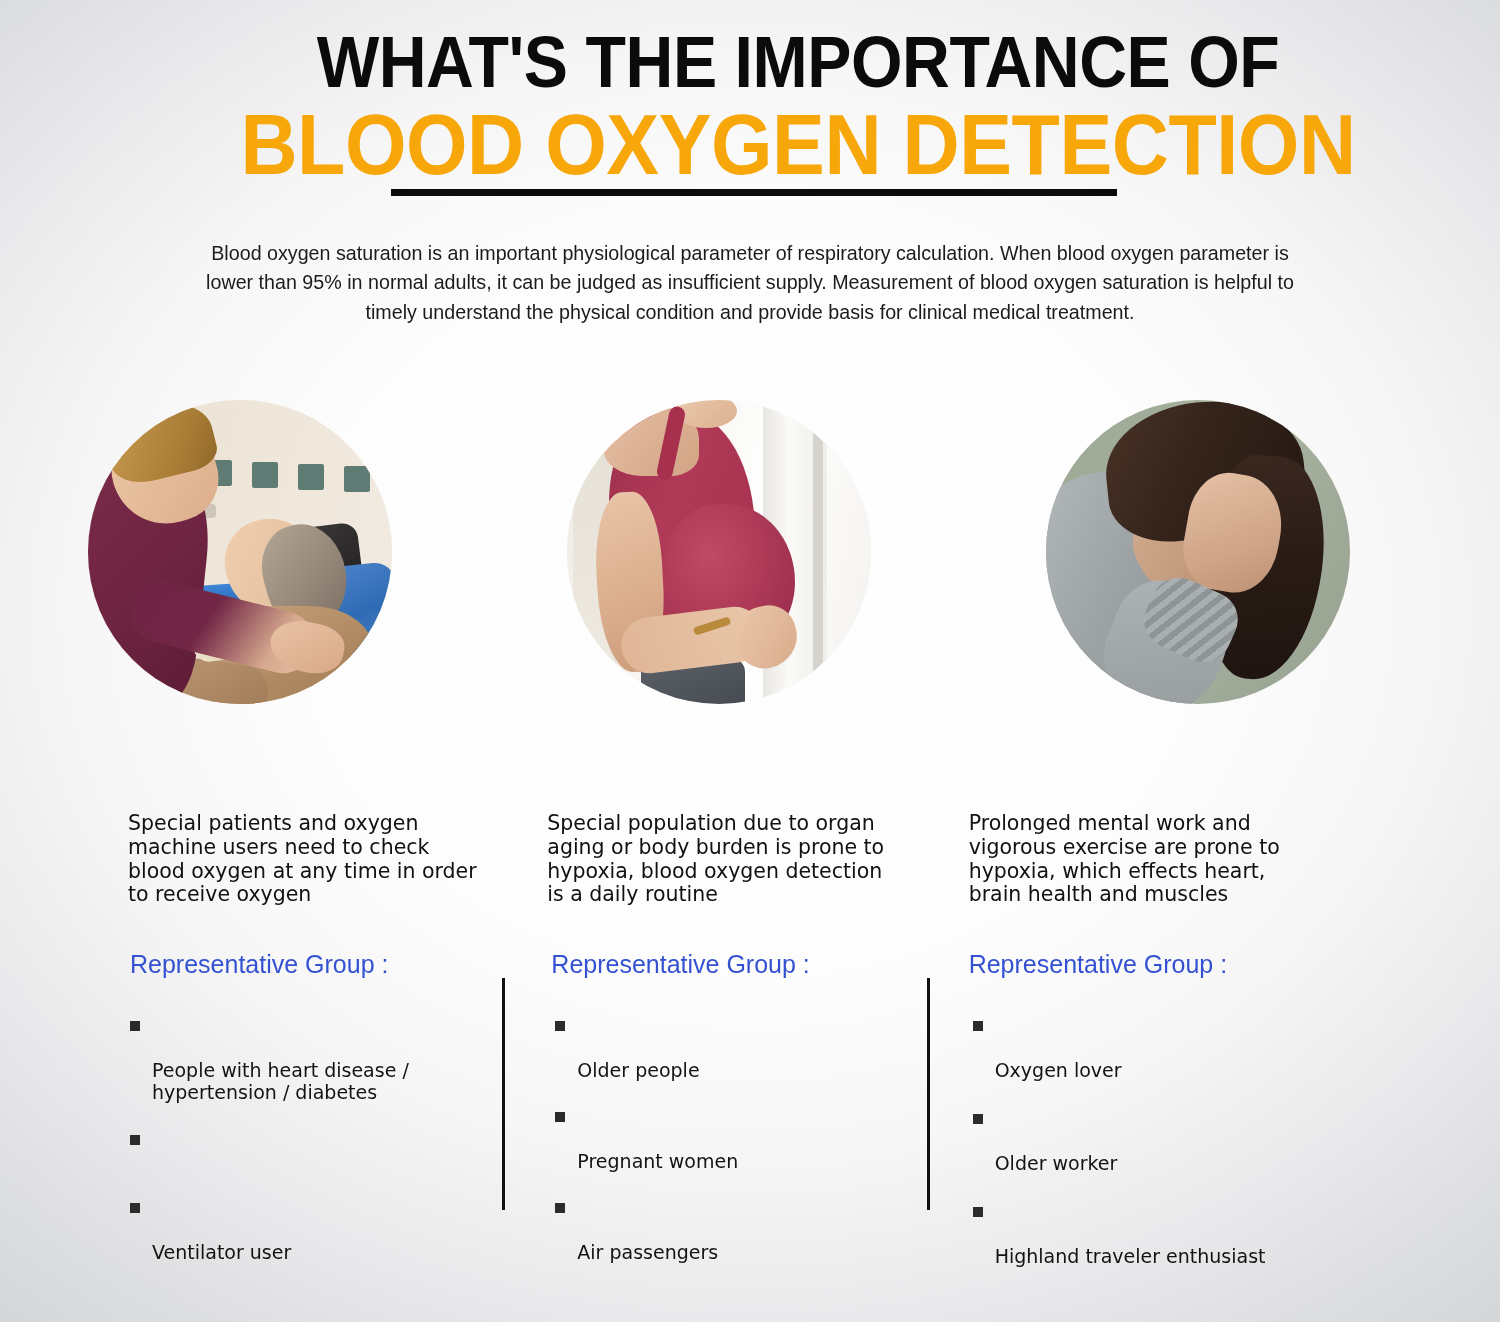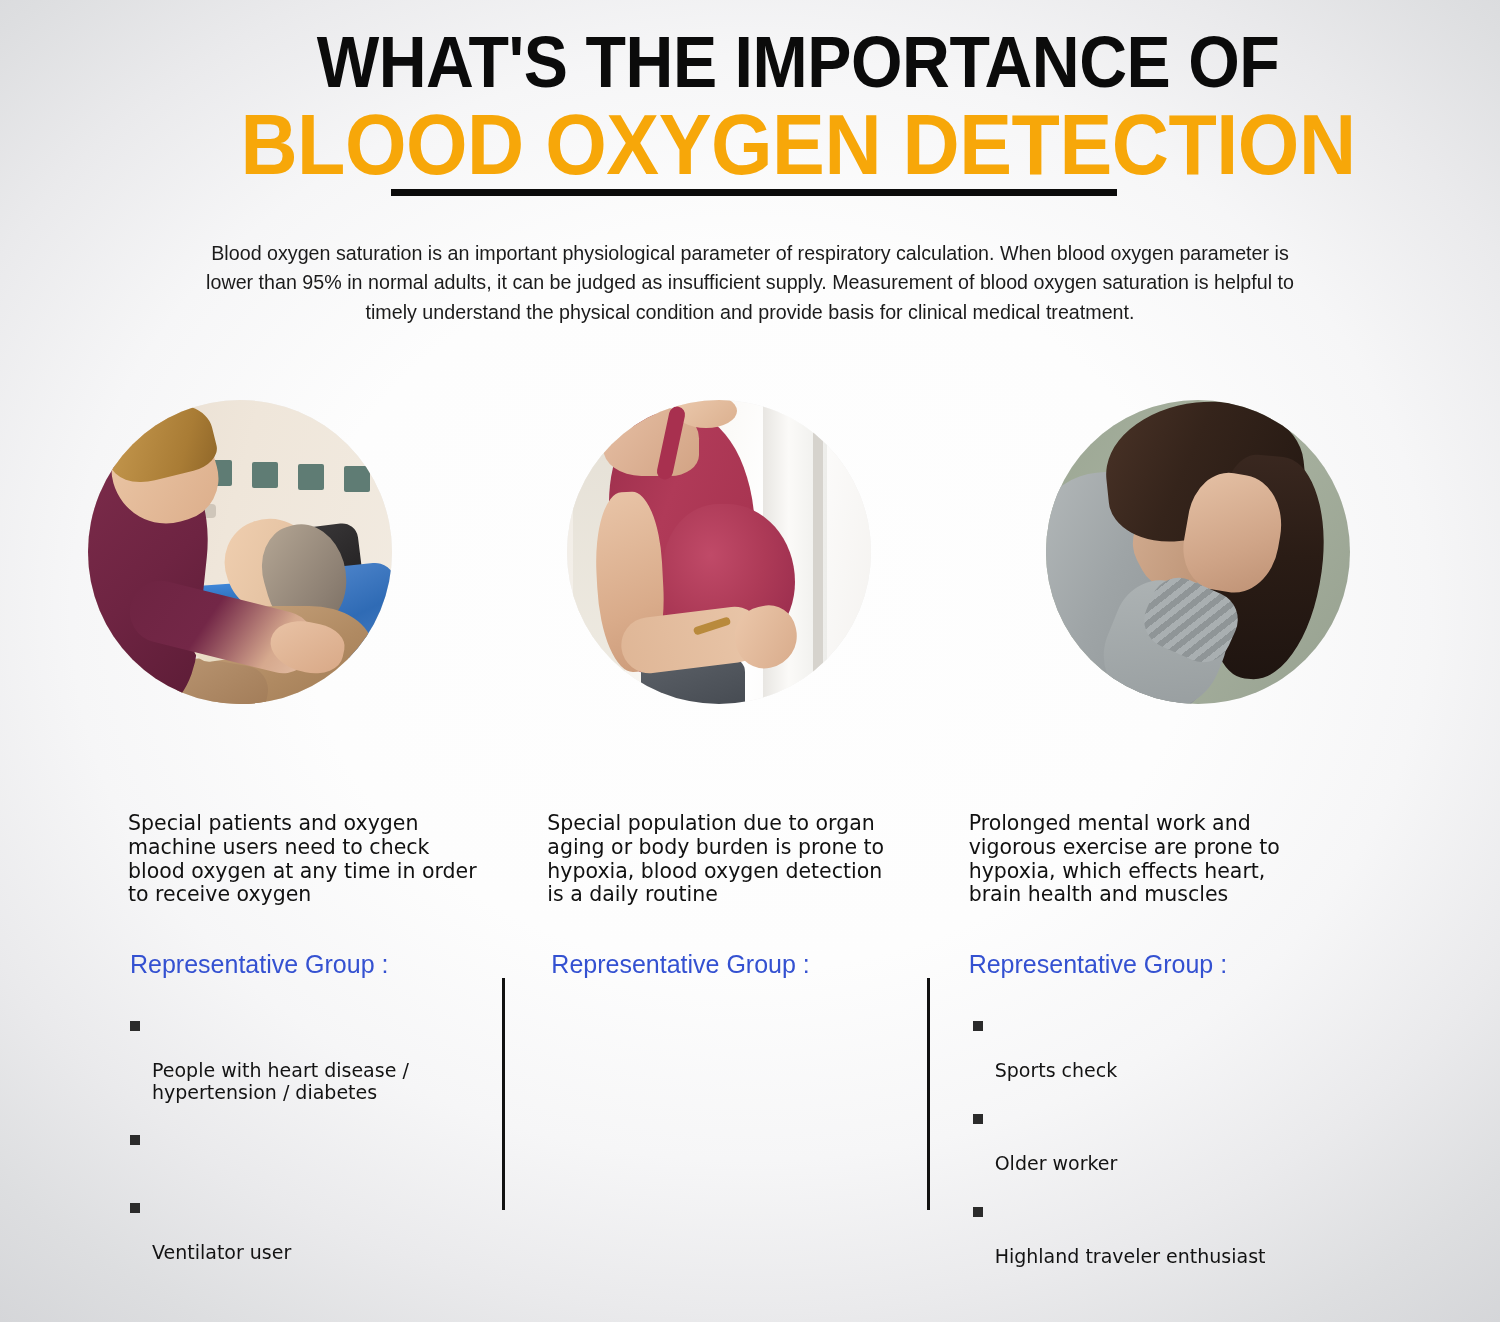--- a/index.html
+++ b/index.html
@@ -502,20 +502,34 @@
       </div>
     </div>
 
     <div class="caption">Special population due to organ
 aging  or body burden is prone to
 hypoxia, blood oxygen detection
 is a daily routine</div>
 
     <div class="rep-heading">Representative Group :</div>
 
+    <ul class="bullet-list">
+      <li class="bullet-item">
+        <span class="bullet-marker"></span>
+        <span>Older people</span>
+      </li>
+      <li class="bullet-item">
+        <span class="bullet-marker"></span>
+        <span>Pregnant women</span>
+      </li>
+      <li class="bullet-item">
+        <span class="bullet-marker"></span>
+        <span>Air passengers</span>
+      </li>
+    </ul>
   </div>
 
   <div class="column" id="col-3">
 
     <div class="photo-circle">
       <div class="photo-inner">
         <div class="p3-bg"></div>
         <div class="p3-sweater"></div>
         <div class="p3-neck"></div>
         <div class="p3-face"></div>
@@ -530,21 +544,21 @@
     <div class="caption">Prolonged mental work and
 vigorous exercise are prone to
 hypoxia,  which effects heart,
 brain health and muscles</div>
 
     <div class="rep-heading">Representative Group :</div>
 
     <ul class="bullet-list">
       <li class="bullet-item">
         <span class="bullet-marker"></span>
-        <span>Sports check</span>
+        <span>Oxygen lover</span>
       </li>
       <li class="bullet-item">
         <span class="bullet-marker"></span>
         <span>Older worker</span>
       </li>
       <li class="bullet-item">
         <span class="bullet-marker"></span>
         <span>Highland traveler enthusiast</span>
       </li>
     </ul>

